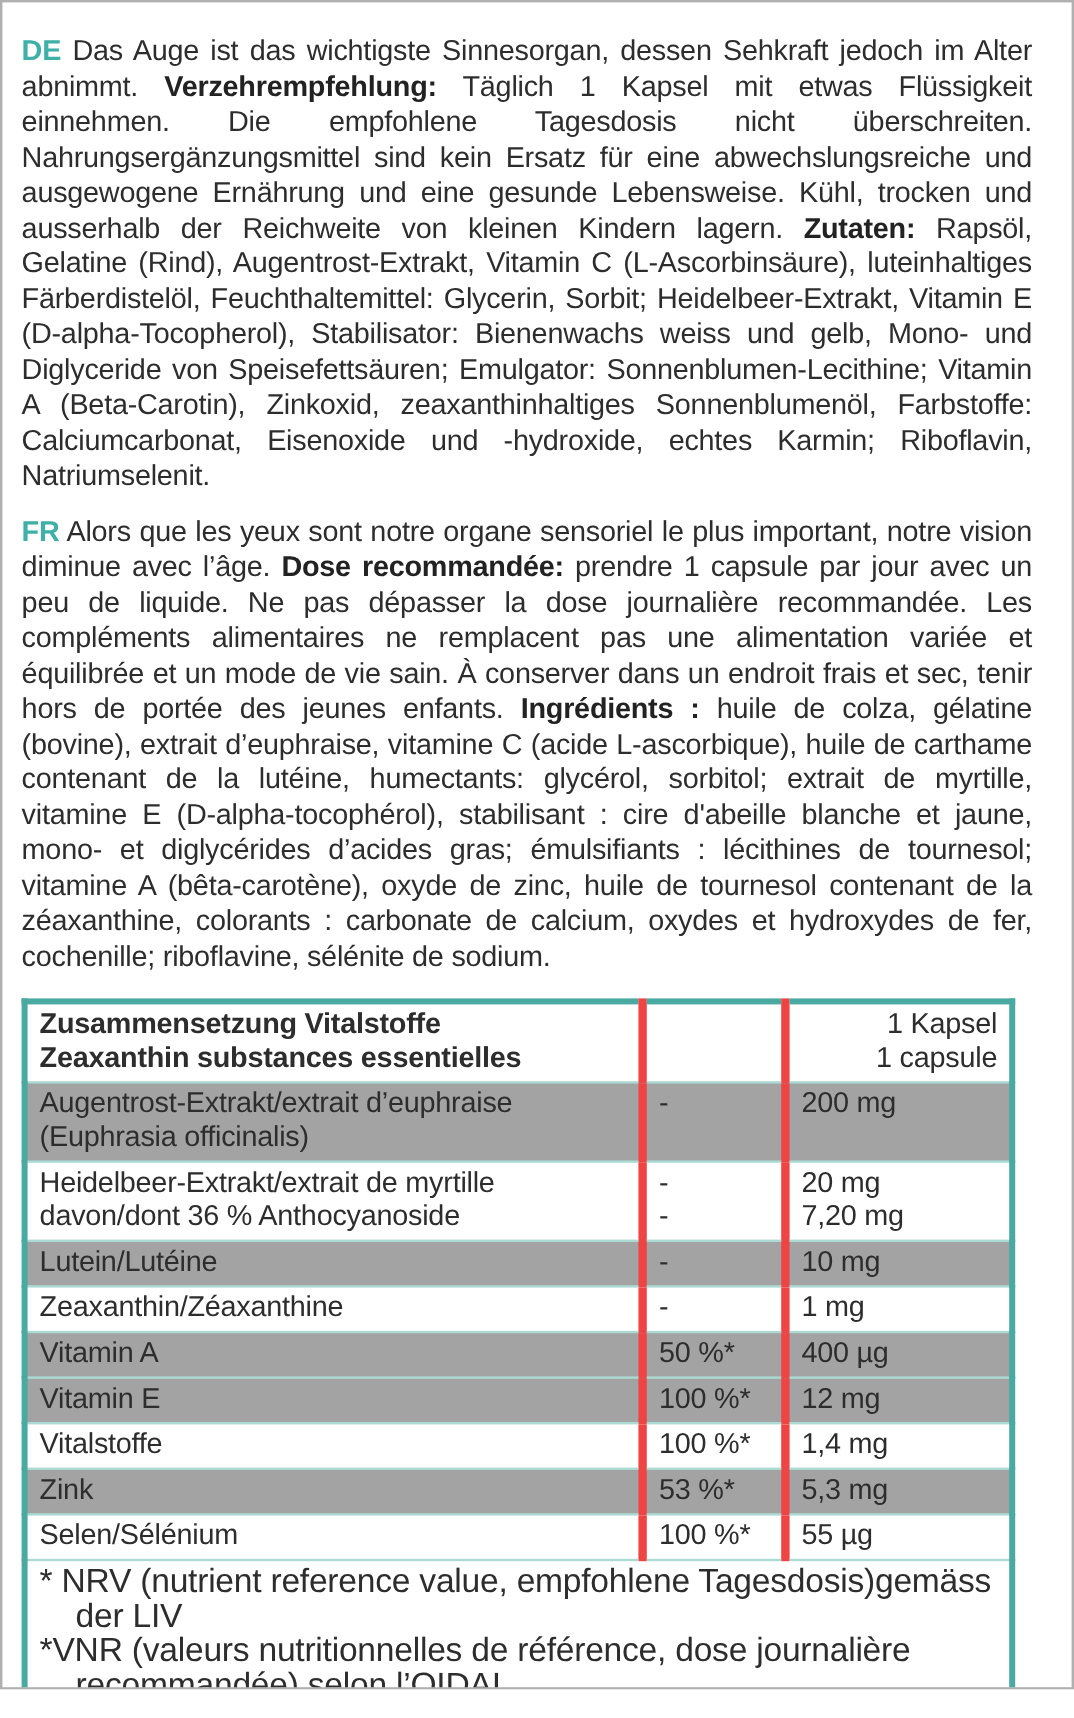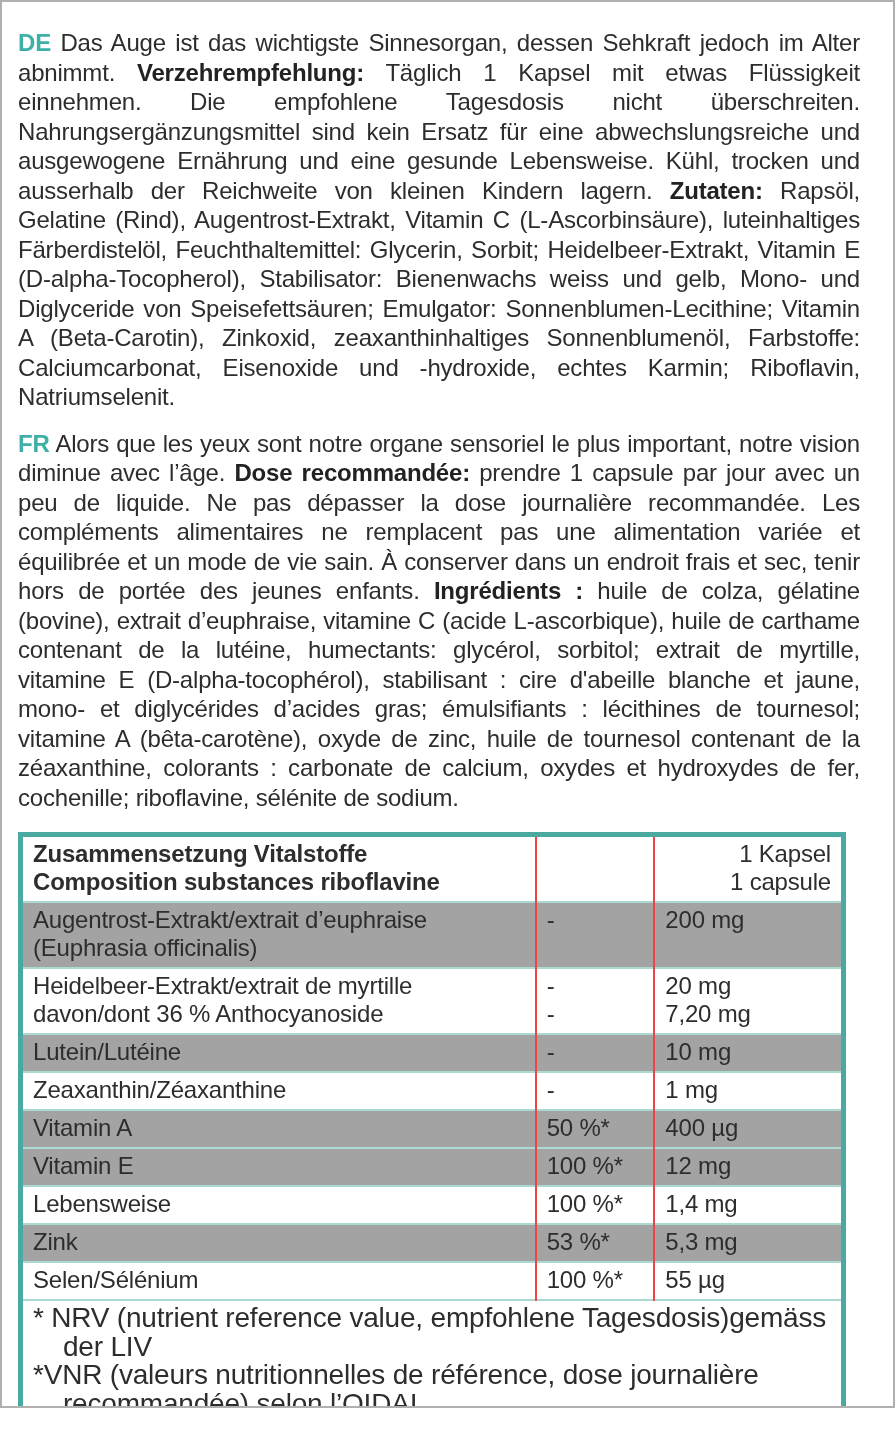--- a/index.html
+++ b/index.html
@@ -43,21 +43,21 @@
   }
   col.c1 { width: 512px; }
   col.c2 { width: 118px; }
   col.c3 { width: 188px; }
   thead th { padding-top: 7px; padding-bottom: 8px; }
   thead th.title { font-weight: 700; }
   thead th.dose  { text-align: right; font-weight: 400; }
   td.nrv, th.nrv { text-align: right; padding-right: 14px; }
   td.amt, th.amt { text-align: right; }
   tbody td, tfoot td { border-top: 2px solid #abdad3; }
-  td + td, th + th { border-left: 2px solid #ef4444; }
+  td + td, th + th { border-left: 7px solid #ef4444; }
   tr.shade td { background: #a3a3a3; }
   tfoot td { padding: 6px 10px 10px 10px; }
   .fn { margin: 0; padding-left: 30px; text-indent: -30px; font-size: 28px; line-height: 28.5px; }
 </style>
 </head>
 <body>
 
 <div class="page">
 
   <p class="para"><span class="lang-tag">DE</span>
@@ -79,21 +79,21 @@
   <table class="comp">
     <colgroup>
         <col class="c1">
         <col class="c2">
         <col class="c3">
       </colgroup>
     <thead>
       <tr>
         <th class="title">
           <div>Zusammensetzung Vitalstoffe</div>
-          <div>Composition substances riboflavine</div>
+          <div>Zeaxanthin substances essentielles</div>
         </th>
         <th class="nrv"></th>
         <th class="dose">
           <div>1 Kapsel</div>
           <div>1 capsule</div>
         </th>
       </tr>
     </thead>
     <tbody>
       <tr class="shade">
@@ -163,21 +163,21 @@
           </td>
         <td class="nrv">
             <div>100 %*</div>
           </td>
         <td class="amt">
             <div>12 mg</div>
           </td>
       </tr>
       <tr>
         <td>
-            <div>Lebensweise</div>
+            <div>Vitalstoffe</div>
           </td>
         <td class="nrv">
             <div>100 %*</div>
           </td>
         <td class="amt">
             <div>1,4 mg</div>
           </td>
       </tr>
       <tr class="shade">
         <td>

